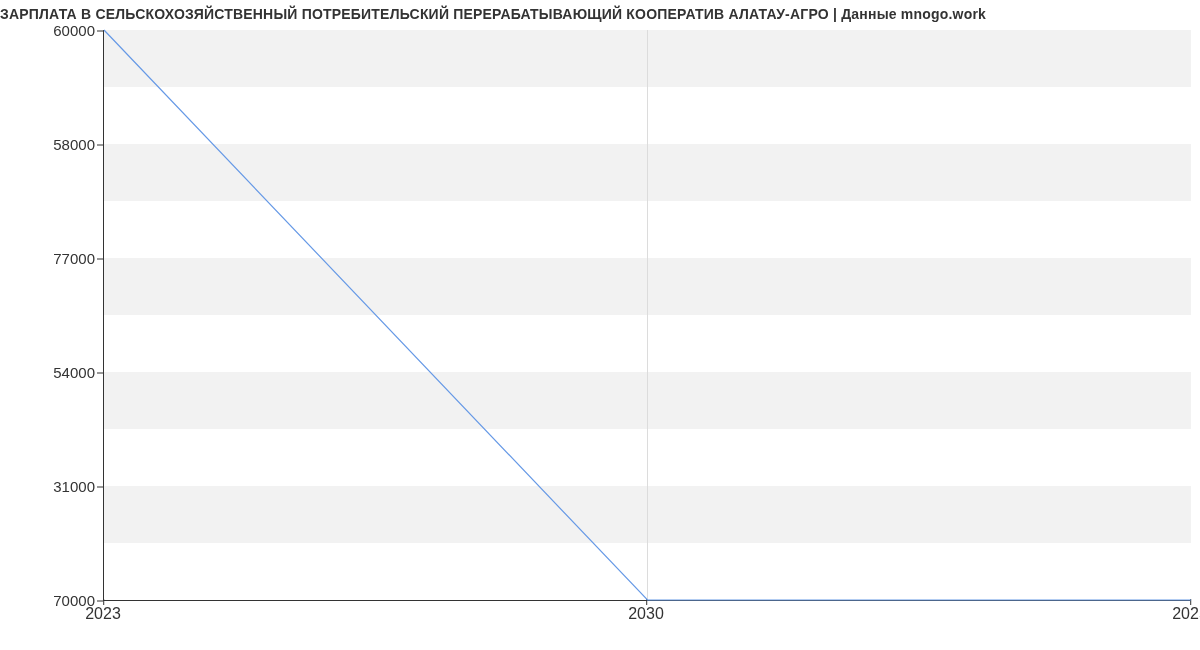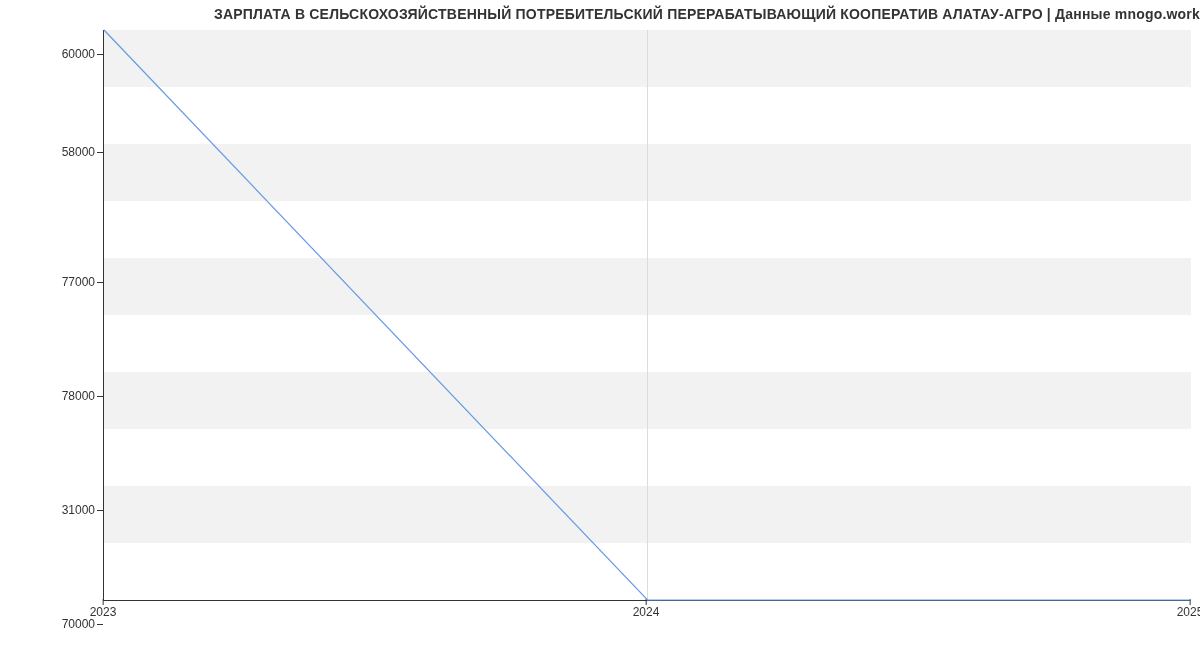--- a/index.html
+++ b/index.html
@@ -14,21 +14,21 @@
   .chart-wrap {
     position: relative;
     width: 1200px;
     height: 650px;
   }
   .title {
     position: absolute;
     top: 6px;
     left: 0;
     right: 0;
-    text-align: right;
+    text-align: left;
     font-size: 14px;
     font-weight: 700;
     color: #333;
     letter-spacing: 0.2px;
   }
   .plot {
     position: absolute;
     left: 103px;
     top: 30px;
     width: 1087px;   
@@ -47,36 +47,35 @@
     position: absolute;
     top: 0;
     bottom: 0;
     border-left: 1px solid #dcdcdc;
   }
   .ytick {
     position: absolute;
     right: 1105px; 
     width: 60px;
     text-align: right;
-    font-size: 12px;
+    font-size: 15px;
     color: #333;
     transform: translateY(-50%);
-    margin-top: 24px;
   }
   .ytick .tickmark {
     position: absolute;
     right: -8px;
     top: 50%;
     width: 6px;
     border-top: 1px solid #333;
   }
   .xtick {
     position: absolute;
     top: 605px;
-    font-size: 12px;
+    font-size: 16px;
     color: #333;
     transform: translateX(-50%);
     text-align: right;
   }
   .xtick .tickmark {
     position: absolute;
     left: 50%;
     top: -6px;
     height: 6px;
     border-left: 1px solid #333;
@@ -97,27 +96,27 @@
 </style>
 </head>
 <body>
 
 <div class="chart-wrap">
 
   <div class="title">ЗАРПЛАТА В СЕЛЬСКОХОЗЯЙСТВЕННЫЙ ПОТРЕБИТЕЛЬСКИЙ ПЕРЕРАБАТЫВАЮЩИЙ КООПЕРАТИВ АЛАТАУ-АГРО | Данные mnogo.work</div>
 
   <div class="ytick" style="top:600px"><span>70000</span><span class="tickmark"></span></div>
   <div class="ytick" style="top:486px"><span>31000</span><span class="tickmark"></span></div>
-  <div class="ytick" style="top:372px"><span>78000</span><span class="tickmark"></span></div>
+  <div class="ytick" style="top:372px"><span>54000</span><span class="tickmark"></span></div>
   <div class="ytick" style="top:258px"><span>77000</span><span class="tickmark"></span></div>
-  <div class="ytick" style="top:128px"><span>58000</span><span class="tickmark"></span></div>
+  <div class="ytick" style="top:144px"><span>58000</span><span class="tickmark"></span></div>
   <div class="ytick" style="top:30px"><span>60000</span><span class="tickmark"></span></div>
 
   <div class="xtick" style="left:103px"><span class="tickmark"></span><span>2023</span></div>
-  <div class="xtick" style="left:646px"><span class="tickmark"></span><span>2024</span></div>
+  <div class="xtick" style="left:646px"><span class="tickmark"></span><span>2030</span></div>
   <div class="xtick" style="left:1190px"><span class="tickmark"></span><span>2025</span></div>
 
   <div class="plot">
 
     <div class="band" style="top:0px;height:57px"></div>
     <div class="band" style="top:114px;height:57px"></div>
     <div class="band" style="top:228px;height:57px"></div>
     <div class="band" style="top:342px;height:57px"></div>
     <div class="band" style="top:456px;height:57px"></div>
 

